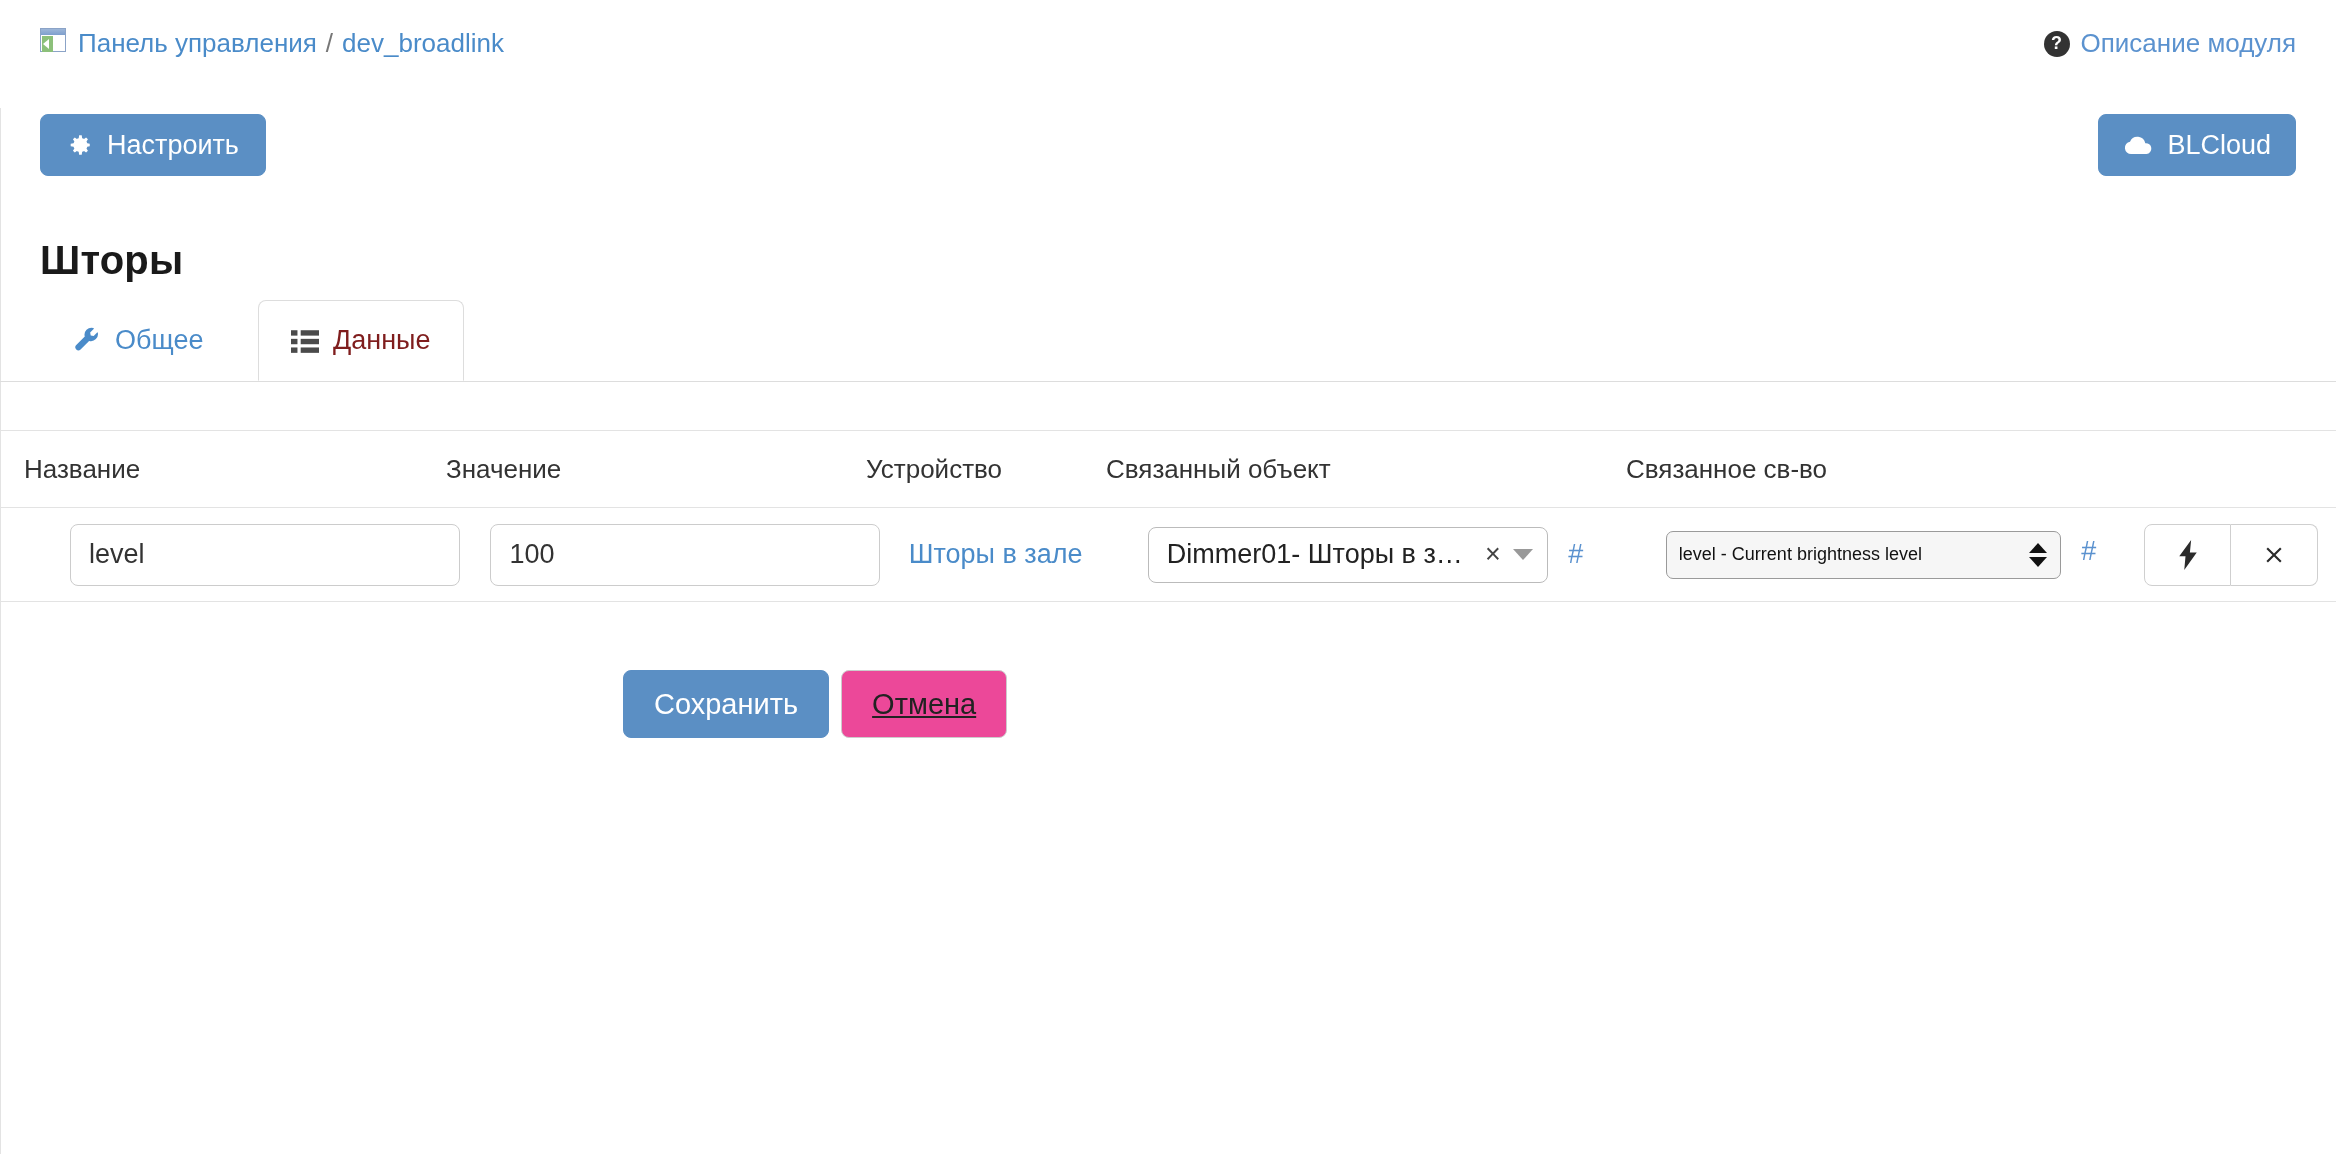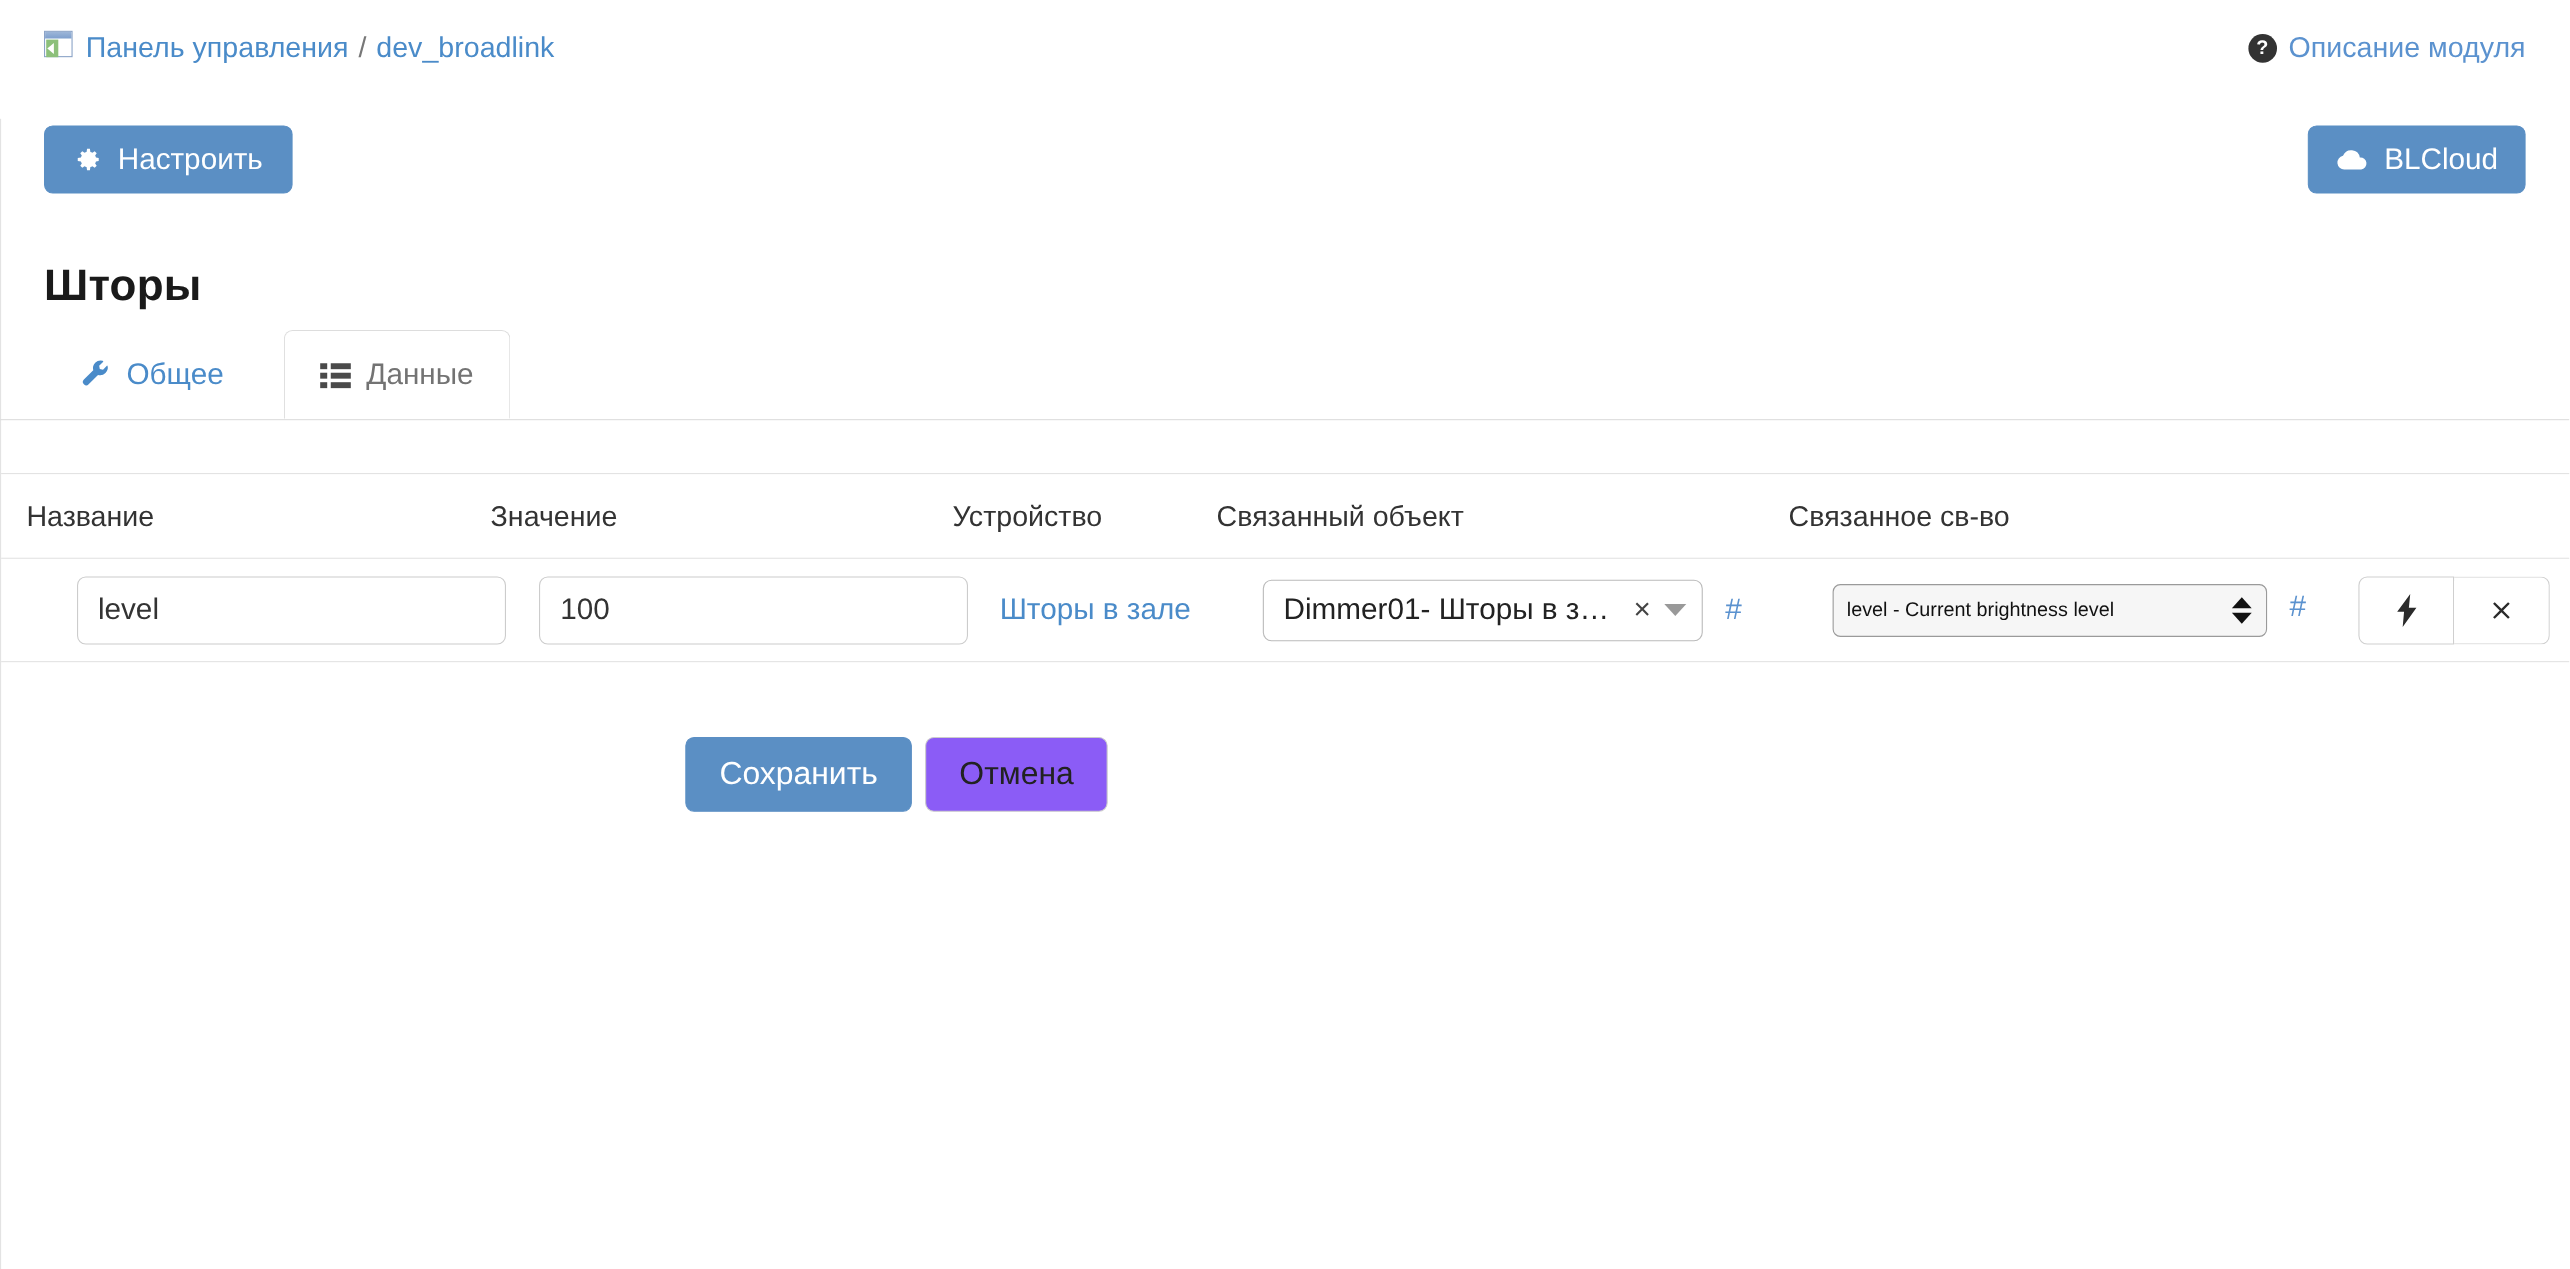--- a/index.html
+++ b/index.html
@@ -92,23 +92,24 @@
     cursor: pointer;
     white-space: nowrap;
     font-family: "Liberation Sans", sans-serif;
   }
   .btn-primary {
     background: #5b8fc4;
     border-color: #5b8fc4;
     color: #ffffff;
   }
   .btn-default {
-    background: #8b5cf6;
+    background: #ec4899;
     border-color: #cccccc;
     color: #222222;
+    text-decoration: underline;
   }
 
   .btn-configure {
     position: absolute; left: 40px; top: 114px;
     height: 62px; padding: 0 26px;
   }
   .btn-configure .lbl { margin-left: 14px; }
 
   .top-right-buttons {
     position: absolute; right: 40px; top: 114px;
@@ -153,21 +154,21 @@
     border: 1px solid transparent;
     border-radius: 8px 8px 0 0;
   }
   .tab .lbl { margin-left: 14px; text-align: center; }
   .tab-inactive { left: 40px; color: #4a8bc9; }
   .tab-active {
     left: 258px;
     background: #ffffff;
     border-color: #dddddd;
     border-bottom-color: #ffffff;
-    color: #737373;
+    color: #7f1d1d;
     z-index: 3;
   }
 
   
   .grid {
     position: absolute;
     left: 1px; top: 430px;
     width: 2335px;
   }
   .grid-head, .grid-row {

